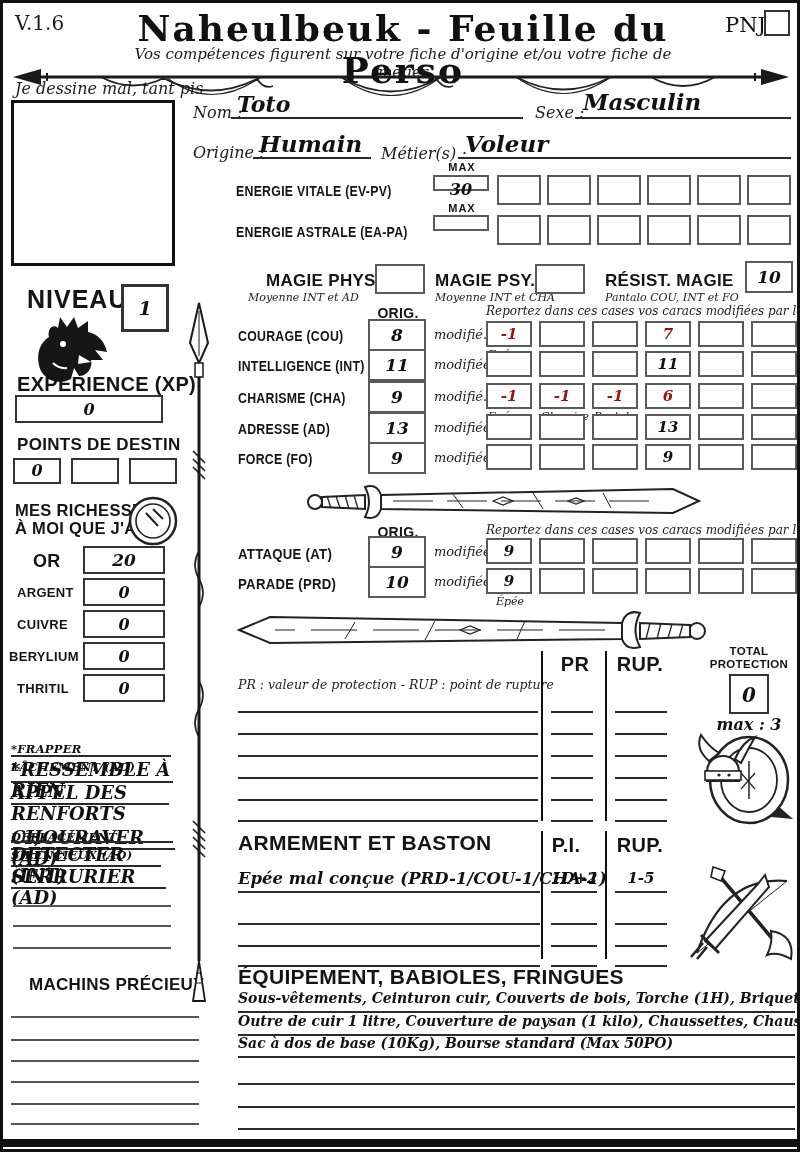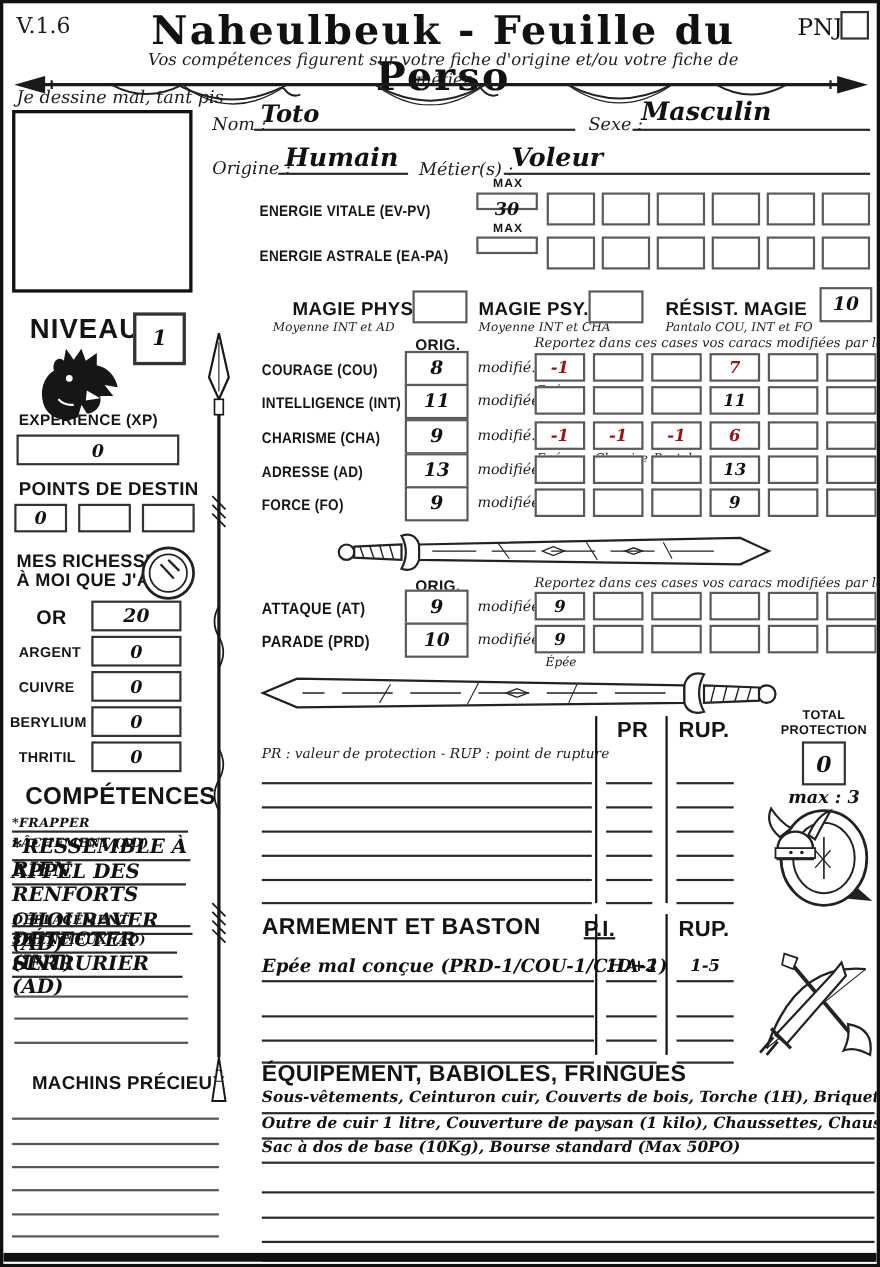--- a/index.html
+++ b/index.html
@@ -410,21 +410,21 @@
       <path d="M18,40 a16,15 0 0 1 32,0 l0,10 l-32,0 Z" fill="#fff" stroke="#222" stroke-width="2.2"></path>
       <rect x="16" y="40" width="36" height="9" fill="#fff" stroke="#222" stroke-width="1.6"></rect>
       <path d="M20,30 Q6,18 12,4 Q20,16 30,22 Z" fill="#fff" stroke="#222" stroke-width="2"></path>
       <path d="M46,28 Q54,10 66,6 Q58,20 52,32 Z" fill="#fff" stroke="#222" stroke-width="2"></path>
       <circle cx="30" cy="44" r="1.6" fill="#222"></circle>
         <circle cx="40" cy="44" r="1.6" fill="#222"></circle>
     </svg>
   </div>
 
   <div class="abs head" style="left:235px;top:828px;font-size:21px;">ARMEMENT ET BASTON</div>
-  <div class="abs head coltitle" style="left:514px;top:831px;width:56px;text-decoration:underline;">P.I.</div>
+  <div class="abs head coltitle" style="left:535px;top:831px;width:56px;">P.I.</div>
   <div class="abs head coltitle" style="left:606px;top:831px;width:62px;">RUP.</div>
   <div class="abs" style="left:538px;top:828px;width:2px;height:128px;background:#111;"></div>
   <div class="abs" style="left:602px;top:828px;width:2px;height:128px;background:#111;"></div>
 
   <div class="abs line" style="left:235px;top:866px;width:302px;height:22px;">
     <span class="hw" style="font-size:16.5px;white-space:nowrap;">Epée mal conçue (PRD-1/COU-1/CHA-1)</span></div>
   <div class="abs line" style="left:548px;top:866px;width:46px;height:22px;text-align:center;">
     <span class="hw" style="font-size:15px;">1D+2</span></div>
   <div class="abs line" style="left:612px;top:866px;width:52px;height:22px;text-align:center;">
     <span class="hw" style="font-size:15px;">1-5</span></div>
@@ -470,21 +470,21 @@
     <svg width="78" height="72" viewBox="0 0 78 72">
       <path d="M8,56 C2,42 6,28 16,22 C14,14 20,8 25,13 L27,2 L34,12 L41,2 L45,13 L55,6 L55,17
                C65,19 72,27 74,37 L62,35 L70,45 L58,45 C60,53 54,61 46,61 L41,53 L38,64
                C26,70 14,66 8,56 Z" fill="#161616"></path>
       <circle cx="30" cy="29" r="3" fill="#fff"></circle>
       <path d="M46,40 L58,47 L45,49 Z" fill="#fff"></path>
       <path d="M20,48 q6,6 14,5" stroke="#fff" stroke-width="2" fill="none"></path>
     </svg>
   </div>
 
-  <div class="abs head" style="left:14px;top:370px;font-size:14px;">EXPÉRIENCE (XP)</div>
+  <div class="abs head" style="left:14px;top:370px;font-size:20px;">EXPÉRIENCE (XP)</div>
   <div class="abs box" style="left:12px;top:392px;width:148px;height:28px;border-color:#333;">
     <span class="hw bval" style="line-height:25px;">0</span>
     </div>
 
   <div class="abs head" style="left:14px;top:432px;font-size:17px;">POINTS DE DESTIN</div>
   <div class="abs box" style="left:10px;top:455px;width:48px;height:26px;border-color:#333;">
       <span class="hw bval" style="line-height:22px;">0</span>
     </div>
   <div class="abs box" style="left:68px;top:455px;width:48px;height:26px;border-color:#333;">
       <span class="hw bval" style="line-height:22px;"></span>
@@ -517,21 +517,20 @@
     </div>
   <div class="abs head" style="left:6px;top:646px;font-size:13px;">BERYLIUM</div>
   <div class="abs box" style="left:80px;top:639px;width:82px;height:28px;border-color:#333;">
       <span class="hw bval" style="line-height:25px;">0</span>
     </div>
   <div class="abs head" style="left:14px;top:678px;font-size:13px;">THRITIL</div>
   <div class="abs box" style="left:80px;top:671px;width:82px;height:28px;border-color:#333;">
       <span class="hw bval" style="line-height:25px;">0</span>
     </div>
 
-  <div class="abs head" style="left:20px;top:708px;font-size:22px;">COMPÉTENCES</div>
   <div class="abs line" style="left:8px;top:736px;width:160px;height:16px;"><span class="hw sk-small">*FRAPPER LÂCHEMENT (AD)</span></div>
   <div class="abs line" style="left:8px;top:756px;width:162px;height:22px;"><span class="hw sk-big">*RESSEMBLE À RIEN</span></div>
   <div class="abs line" style="left:8px;top:779px;width:158px;height:21px;"><span class="hw sk-big">APPEL DES RENFORTS</span></div>
   <div class="abs line" style="left:8px;top:824px;width:164px;height:21px;"><span class="hw sk-big">CHOURAVER (AD)</span></div>
   <div class="abs line" style="left:8px;top:824px;width:162px;height:14px;"><span class="hw sk-small">DÉPLACEMENT SILENCIEUX (AD)</span></div>
   <div class="abs line" style="left:8px;top:841px;width:150px;height:21px;"><span class="hw sk-big">DÉTECTER (INT)</span></div>
   <div class="abs line" style="left:8px;top:863px;width:155px;height:21px;"><span class="hw sk-big">SERRURIER (AD)</span></div>
   <div class="abs gline" style="left:10px;top:888px;width:158px;height:14px;"><span class="hw"></span></div>
   <div class="abs gline" style="left:10px;top:908px;width:158px;height:14px;"><span class="hw"></span></div>
   <div class="abs gline" style="left:10px;top:930px;width:158px;height:14px;"><span class="hw"></span></div>

